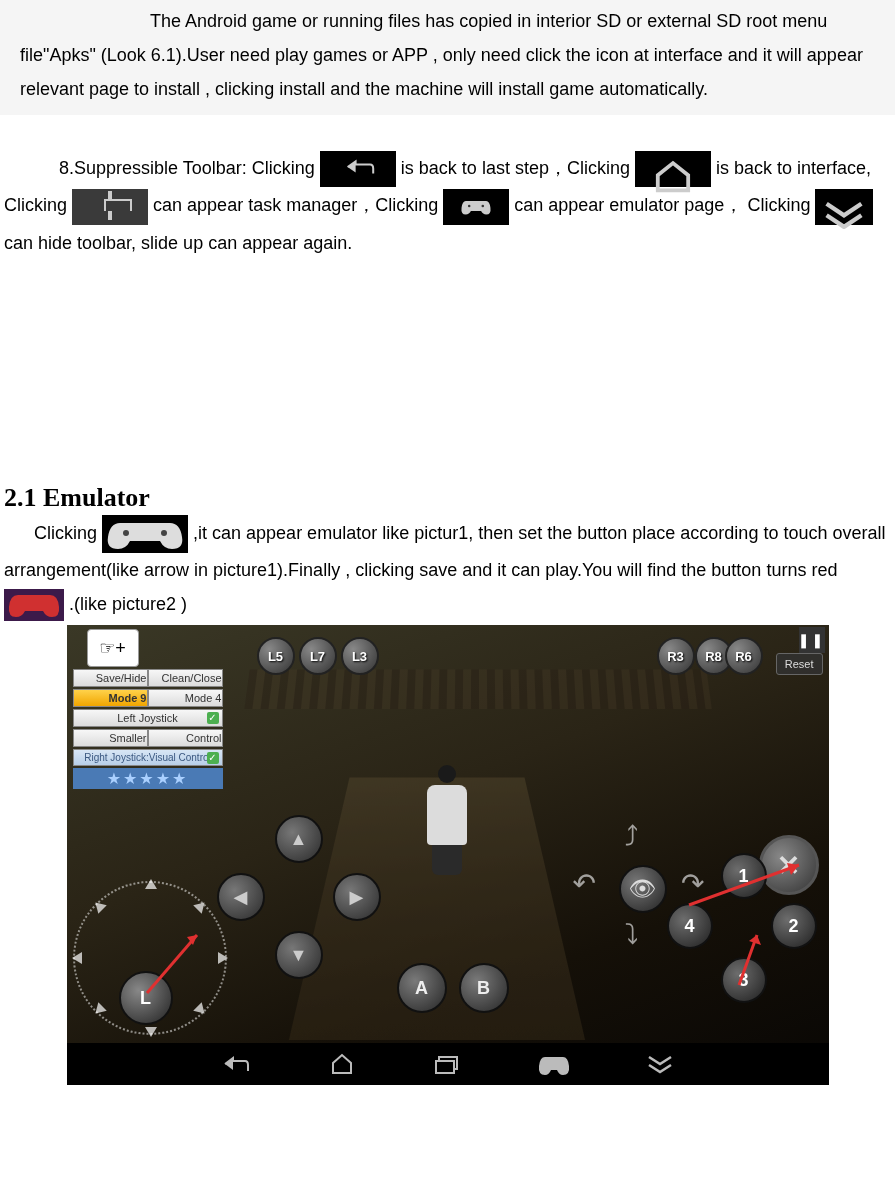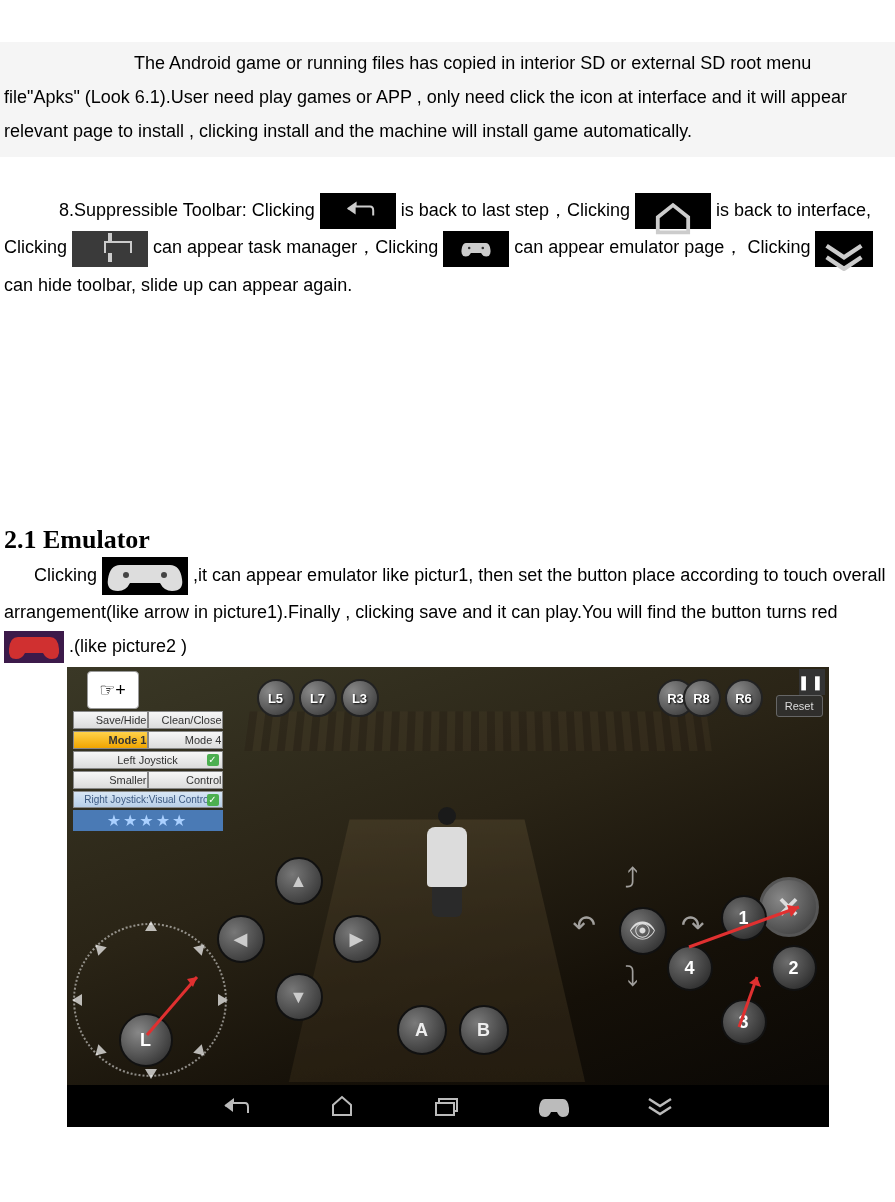--- a/index.html
+++ b/index.html
@@ -9,24 +9,23 @@
     font-size: 18px;
     color: #000;
     width: 895px;
     background: #fff;
   }
   .page {
     width: 895px;
   }
   .para1 {
     background: #f5f5f5;
-    padding: 4px 4px 8px 4px;
+    padding: 4px 4px 8px 20px;
     line-height: 1.9;
     text-indent: 130px;
-    margin-top: 42px;
   }
   .spacer1 { height: 35px; }
   .para2 {
     padding: 0 4px;
     line-height: 2.1;
   }
   .para2 .indent {
     display: inline-block;
     width: 55px;
   }
@@ -493,31 +492,31 @@
       </div>
 
       <div class="pause-btn">❚❚</div>
       <div class="reset-btn">Reset</div>
 
       <div class="orb-label" style="left:190px;top:12px">L5</div>
       <div class="orb-label" style="left:232px;top:12px">L7</div>
       <div class="orb-label" style="left:274px;top:12px">L3</div>
 
       <div class="orb-label" style="right:134px;top:12px">R3</div>
-      <div class="orb-label" style="right:108px;top:12px">R8</div>
+      <div class="orb-label" style="right:96px;top:12px">R8</div>
       <div class="orb-label" style="right:66px;top:12px">R6</div>
 
       <div class="overlay-panel">
         <div class="drag-handle">☞+</div>
         <div class="panel-row">
           <div class="panel-btn">Save/Hide</div>
           <div class="panel-btn">Clean/Close</div>
         </div>
         <div class="panel-row">
-          <div class="panel-btn orange">Mode 1</div>
+          <div class="panel-btn orange">Mode 9</div>
           <div class="panel-btn">Mode 4</div>
         </div>
         <div class="panel-full">
           <span>Left Joystick</span>
           <span class="green-check">✓</span>
         </div>
         <div class="panel-row">
           <div class="panel-btn">Smaller</div>
           <div class="panel-btn">Control</div>
         </div>

